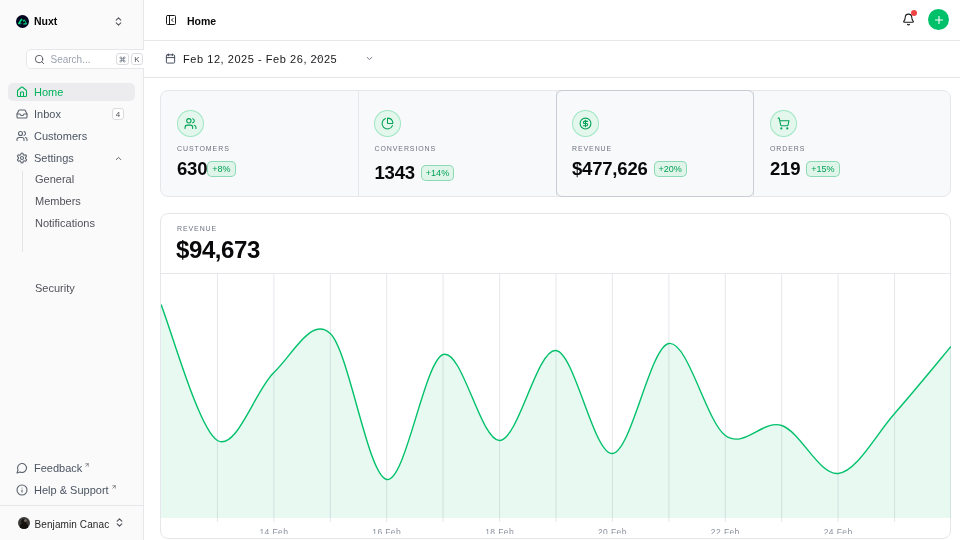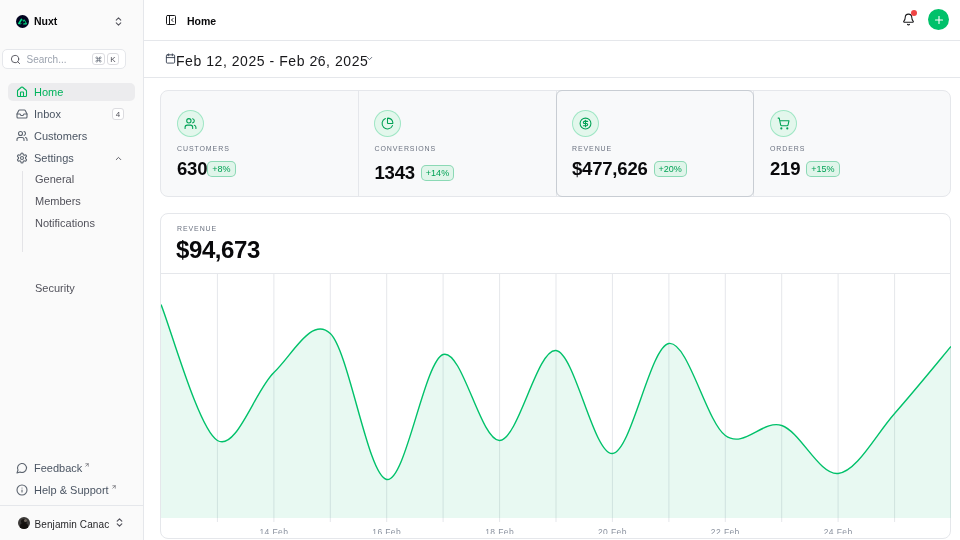--- a/index.html
+++ b/index.html
@@ -37,21 +37,21 @@
     <svg width="9" height="9" viewBox="0 0 24 24" fill="#00dc82">
         <path d="M13.46 19.83h8.92c.28 0 .56-.07.81-.21s.45-.34.59-.57c.14-.24.22-.52.22-.78s-.07-.55-.22-.78L17.79 7.41c-.14-.24-.35-.44-.59-.57s-.52-.21-.81-.21-.56.07-.81.21-.45.33-.59.57l-1.53 2.57-3-5.02c-.14-.24-.35-.44-.59-.57S9.35 4.18 9.07 4.18s-.56.07-.81.21-.45.33-.59.57L.22 16.78c-.15.24-.22.52-.22.78s.07.55.22.78c.14.24.35.44.59.57s.52.21.81.21h5.6c2.22 0 3.86-.95 4.98-2.79l2.73-4.59 1.46-2.46 4.4 7.38h-5.86zM9.13 17.37l-3.91 0 5.86-9.84 2.92 4.92-1.96 3.29c-.75 1.2-1.6 1.63-2.92 1.63z"></path>
       </svg>
   </div>
   <div class="abs" style="left:34px; top:15px; font-size:10.5px; font-weight:700; color:#09090b; line-height:13px;">Nuxt</div>
   <svg class="abs" style="left:113px; top:16px; color:#52525b;" width="11" height="11" viewBox="0 0 24 24" fill="none" stroke="currentColor" stroke-width="2.2" stroke-linecap="round" stroke-linejoin="round">
       <path d="m7 15 5 5 5-5"></path>
       <path d="m7 9 5-5 5 5"></path>
     </svg>
 
-  <div class="abs" style="left:2px; top:49px; width:124px; height:20px; background:#fff; border:1px solid #e5e7eb; border-radius:5px; display:flex; align-items:center;">
+  <div class="abs" style="left:26px; top:49px; width:124px; height:20px; background:#fff; border:1px solid #e5e7eb; border-radius:5px; display:flex; align-items:center;">
     <svg style="margin-left:6.5px;" width="11" height="11" viewBox="0 0 24 24" fill="none" stroke="#52525b" stroke-width="2" stroke-linecap="round" stroke-linejoin="round">
         <circle cx="11" cy="11" r="8"></circle>
         <path d="m21 21-4.3-4.3"></path>
       </svg>
     <span style="margin-left:6px; font-size:10px; color:#9ca3af; flex:1;">Search...</span>
     <span class="kbd" style="margin-right:2px;">
         <svg width="7" height="7" viewBox="0 0 24 24" fill="none" stroke="#6b7280" stroke-width="2.4" stroke-linecap="round" stroke-linejoin="round">
           <path d="M15 6v12a3 3 0 1 0 3-3H6a3 3 0 1 0 3 3V6a3 3 0 1 0-3 3h12a3 3 0 1 0-3-3"></path>
         </svg>
       </span>
@@ -155,21 +155,21 @@
       </svg>
   </div>
 
   <div class="abs" style="left:0; top:41px; width:816px; height:37px; border-bottom:1px solid #e5e7eb;"></div>
   <svg class="abs" style="left:21px; top:53px;" width="11" height="11" viewBox="0 0 24 24" fill="none" stroke="#374151" stroke-width="2" stroke-linecap="round" stroke-linejoin="round">
       <path d="M8 2v4"></path>
       <path d="M16 2v4"></path>
       <rect width="18" height="18" x="3" y="4" rx="2"></rect>
       <path d="M3 10h18"></path>
     </svg>
-  <div class="abs" style="left:32px; top:53px; font-size:14px; font-weight:500; color:#18181b; letter-spacing:0.55px;">Feb 12, 2025 - Feb 26, 2025</div>
+  <div class="abs" style="left:39px; top:53px; font-size:11px; font-weight:500; color:#18181b; letter-spacing:0.55px;">Feb 12, 2025 - Feb 26, 2025</div>
   <svg class="abs" style="left:170px; top:54px;" width="9" height="9" viewBox="0 0 24 24" fill="none" stroke="#6b7280" stroke-width="2.6" stroke-linecap="round" stroke-linejoin="round">
       <path d="m6 9 6 6 6-6"></path>
     </svg>
   <div class="abs" style="left:194px; top:53px; font-size:9.5px; font-weight:500; color:#18181b;margin-top:36px;">Daily</div>
   <svg class="abs" style="left:221px; top:54px;" width="9" height="9" viewBox="0 0 24 24" fill="none" stroke="#6b7280" stroke-width="2.6" stroke-linecap="round" stroke-linejoin="round">
       <path d="m6 9 6 6 6-6"></path>
     </svg>
 
   <div class="abs" style="left:16px; top:90px; width:791px; height:107px; background:#f8f9fa; border:1px solid #e5e7eb; border-radius:8px;"></div>
   <div class="abs" style="left:213.7px; top:90px; width:1px; height:107px; background:#e5e7eb;"></div>

